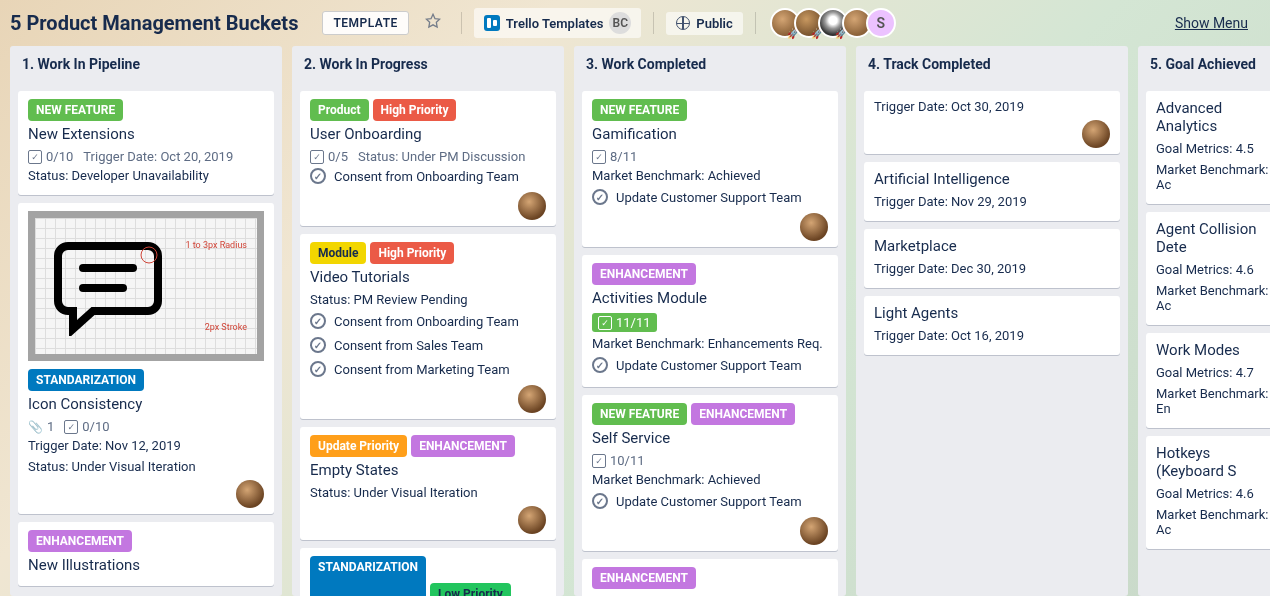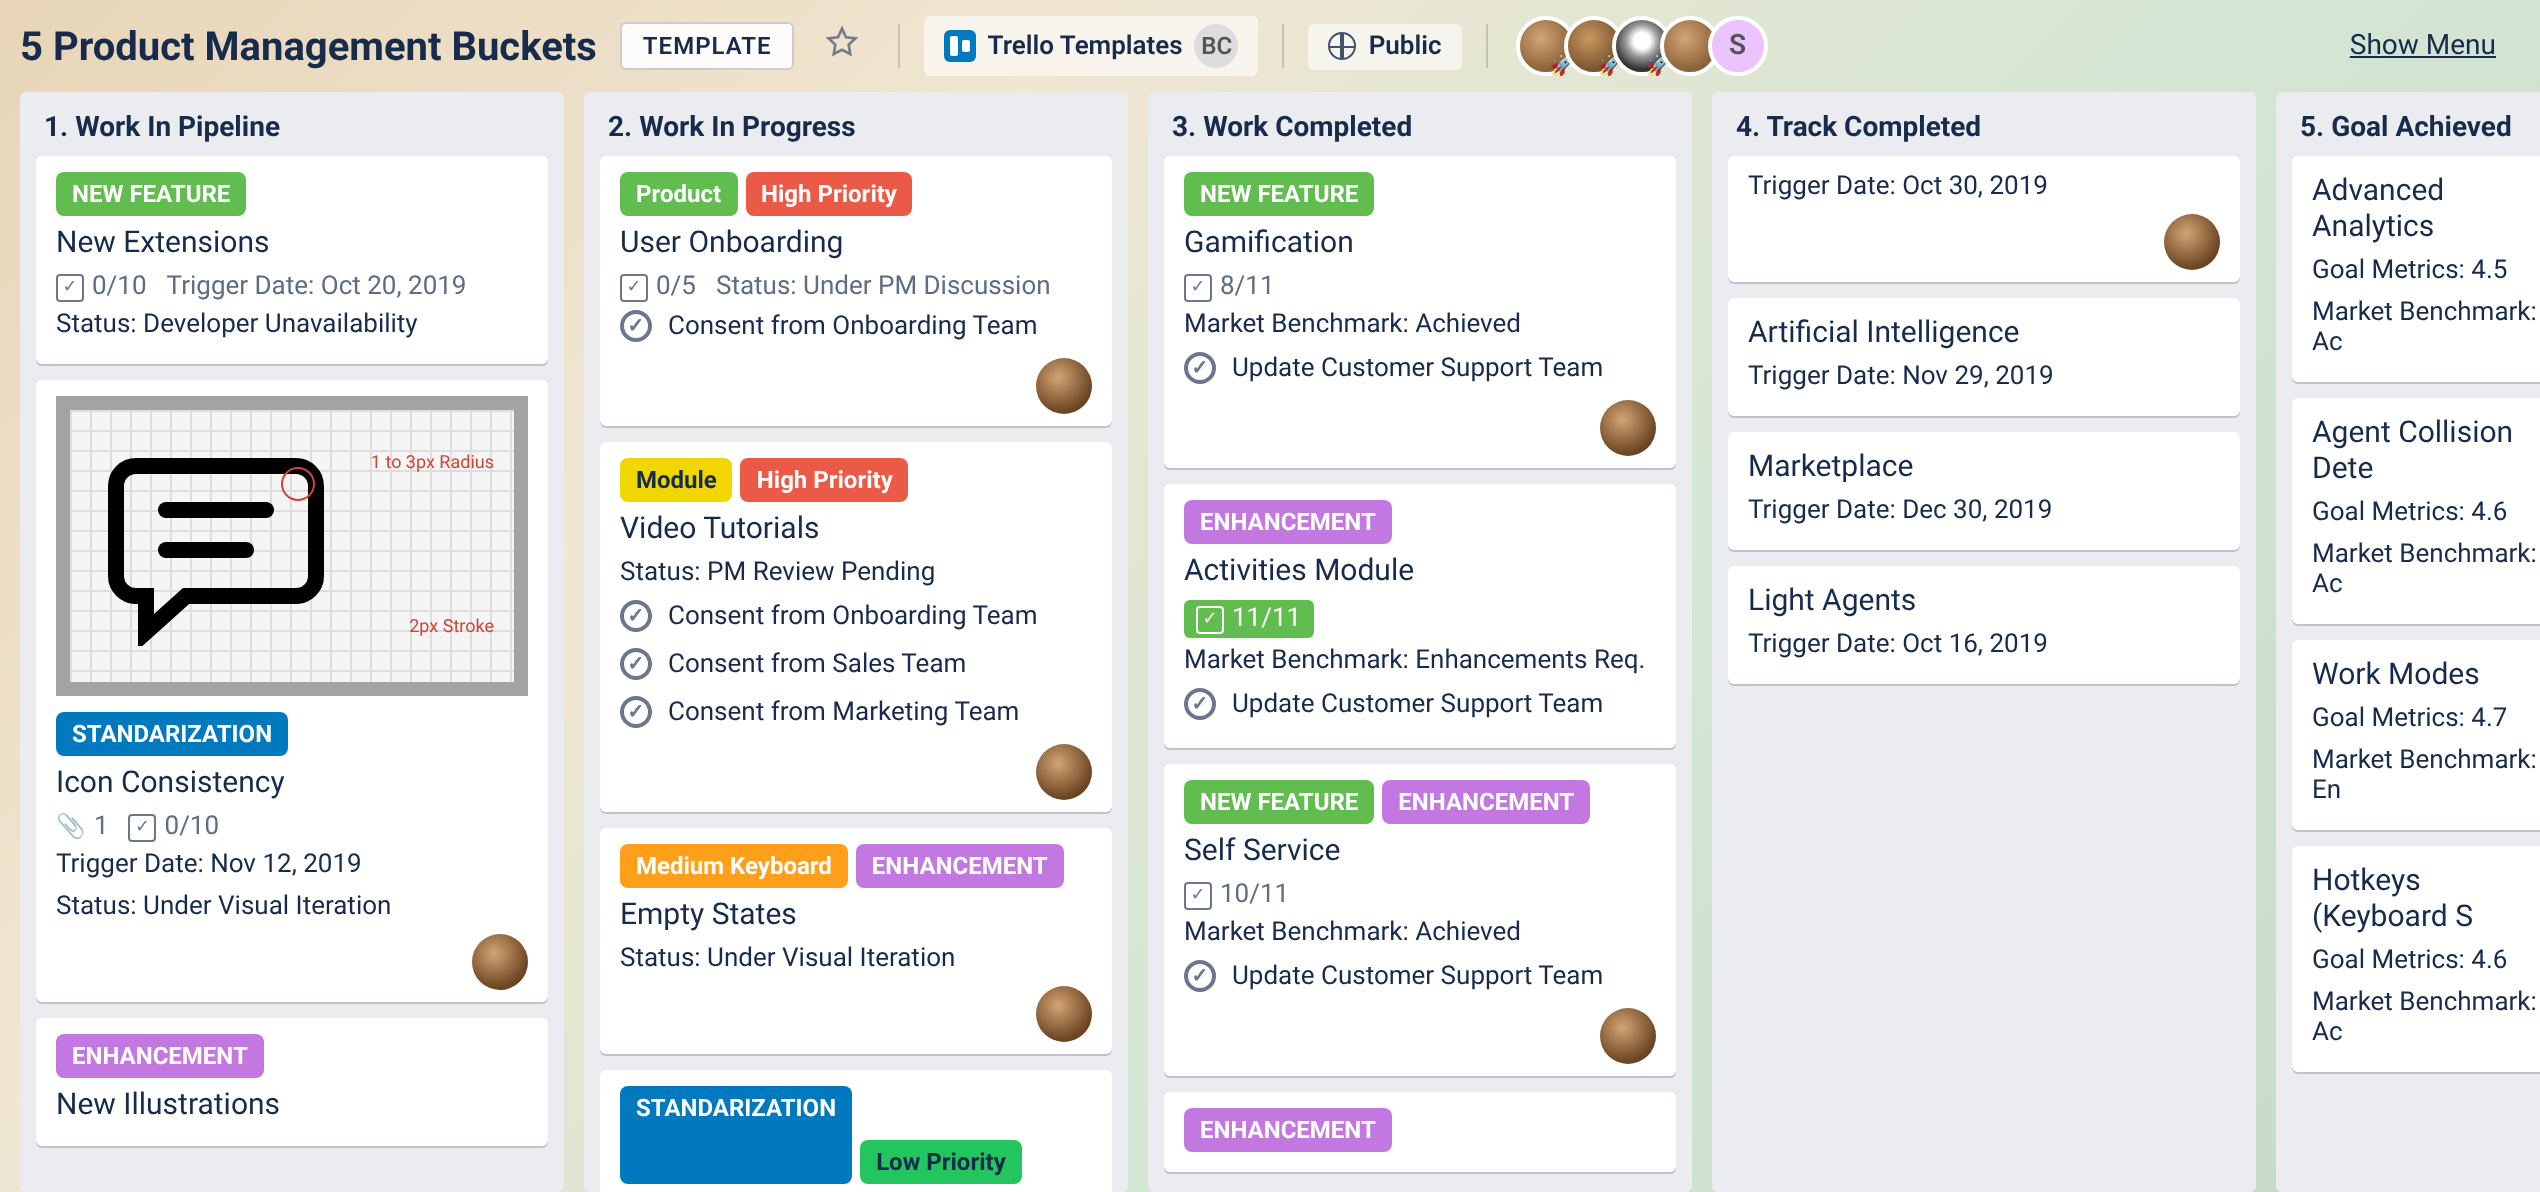--- a/index.html
+++ b/index.html
@@ -1,18 +1,18 @@
 <!DOCTYPE html>
 <html><head>
 <meta charset="utf-8">
 <style>
   * { box-sizing: border-box; margin: 0; padding: 0; font-family: -apple-system, BlinkMacSystemFont, "Segoe UI", Roboto, Helvetica, Arial, sans-serif; }
   body { background: linear-gradient(135deg, #e8d5b7 0%, #f0e6d2 30%, #d4e6d4 60%, #c8d8c8 100%); width: 1270px; height: 596px; overflow: hidden; position: relative; }
   .topbar { display: flex; align-items: center; gap: 8px; padding: 6px 10px; height: 46px; }
-  .board-title { font-size: 20px; font-weight: 700; color: #172b4d; margin-right: 4px; }
+  .board-title { font-size: 20px; font-weight: 700; color: #172b4d; margin-right: 16px; }
   .pill { background: rgba(255,255,255,0.6); border-radius: 3px; padding: 4px 10px; font-size: 13px; font-weight: 600; color: #172b4d; display: flex; align-items: center; gap: 6px; cursor: pointer; }
   .pill.template { font-size: 12px; letter-spacing: 0.5px; background: rgba(255,255,255,0.9); border: 1px solid #ccc; }
   .star-btn { padding: 6px 8px; cursor: pointer; opacity: 0.7; }
   .divider-v { width: 1px; height: 22px; background: rgba(0,0,0,0.15); margin: 0 4px; }
   .trello-logo-mini { width: 16px; height: 16px; background: #0079bf; border-radius: 3px; display: inline-flex; align-items: center; justify-content: center; padding: 2px; gap: 2px; }
   .trello-logo-mini span { display: block; width: 4px; background: #fff; border-radius: 1px; }
   .trello-logo-mini span:first-child { height: 10px; }
   .trello-logo-mini span:last-child { height: 6px; }
   .bc-badge { background: #ddd; border-radius: 50%; width: 22px; height: 22px; display: flex; align-items: center; justify-content: center; font-size: 12px; font-weight: 600; color: #555; }
   .avatars { display: flex; margin-left: 8px; }
@@ -20,21 +20,21 @@
   .avatar.img1 { background: radial-gradient(circle at 40% 35%, #d4a574 0%, #8b6239 70%); }
   .avatar.img2 { background: radial-gradient(circle at 40% 35%, #c89860 0%, #7a5530 70%); }
   .avatar.img3 { background: radial-gradient(circle at 50% 40%, #fff 20%, #999 40%, #333 70%); }
   .avatar.img4 { background: radial-gradient(circle at 40% 35%, #d4a574 0%, #8b6239 70%); }
   .avatar.s { background: #ecc2ff; }
   .avatar .rocket { position: absolute; bottom: -3px; right: -2px; font-size: 10px; }
   .show-menu { margin-left: auto; font-size: 14px; color: #172b4d; cursor: pointer; text-decoration: underline; padding-right: 12px; }
   .board { display: flex; gap: 10px; padding: 0 10px; overflow-x: auto; height: calc(596px - 46px); }
   .list { background: #ebecf0; border-radius: 3px; width: 272px; flex-shrink: 0; display: flex; flex-direction: column; max-height: 100%; }
   .list:last-child{ width: 150px; overflow:hidden; }
-  .list-header { padding: 10px 12px 6px; font-size: 14px; font-weight: 700; color: #172b4d; }
+  .list-header { padding: 10px 12px 19px; font-size: 14px; font-weight: 700; color: #172b4d; }
   .cards { padding: 0 8px 8px; overflow-y: auto; flex: 1; }
   .cards::-webkit-scrollbar { width: 8px; }
   .cards::-webkit-scrollbar-thumb { background: rgba(9,30,66,0.3); border-radius: 4px; }
   .card { background: #fff; border-radius: 3px; box-shadow: 0 1px 0 rgba(9,30,66,0.2); margin-bottom: 8px; padding: 8px 10px 6px; position: relative; cursor: pointer; }
   .labels { display: flex; flex-wrap: wrap; gap: 4px; margin-bottom: 4px; }
   .label { display: inline-block; padding: 2px 8px; border-radius: 4px; font-size: 12px; font-weight: 700; color: #fff; line-height: 18px; }
   .lbl-newfeature { background: #61bd4f; }
   .lbl-product { background: #61bd4f; }
   .lbl-highpriority { background: #eb5a46; }
   .lbl-module { background: #f2d600; color: #172b4d; }
@@ -189,21 +189,21 @@
             <span>Consent from Sales Team</span>
           </div>
           <div class="check-line">
             <span class="check-circle"></span>
             <span>Consent from Marketing Team</span>
           </div>
           <div class="card-avatar"></div>
         </div>
         <div class="card">
           <div class="labels">
-            <span class="label lbl-mediumpriority">Medium Keyboard</span>
+            <span class="label lbl-mediumpriority">Update Priority</span>
             <span class="label lbl-enhancement">ENHANCEMENT</span>
           </div>
           <div class="card-title">Empty States</div>
           <div class="line">Status: Under Visual Iteration</div>
           <div class="card-avatar"></div>
         </div>
         <div class="card">
           <div class="labels">
             <span class="label lbl-standarization">STANDARIZATION</span>
             <span class="label lbl-lowpriority">Low Priority</span>

